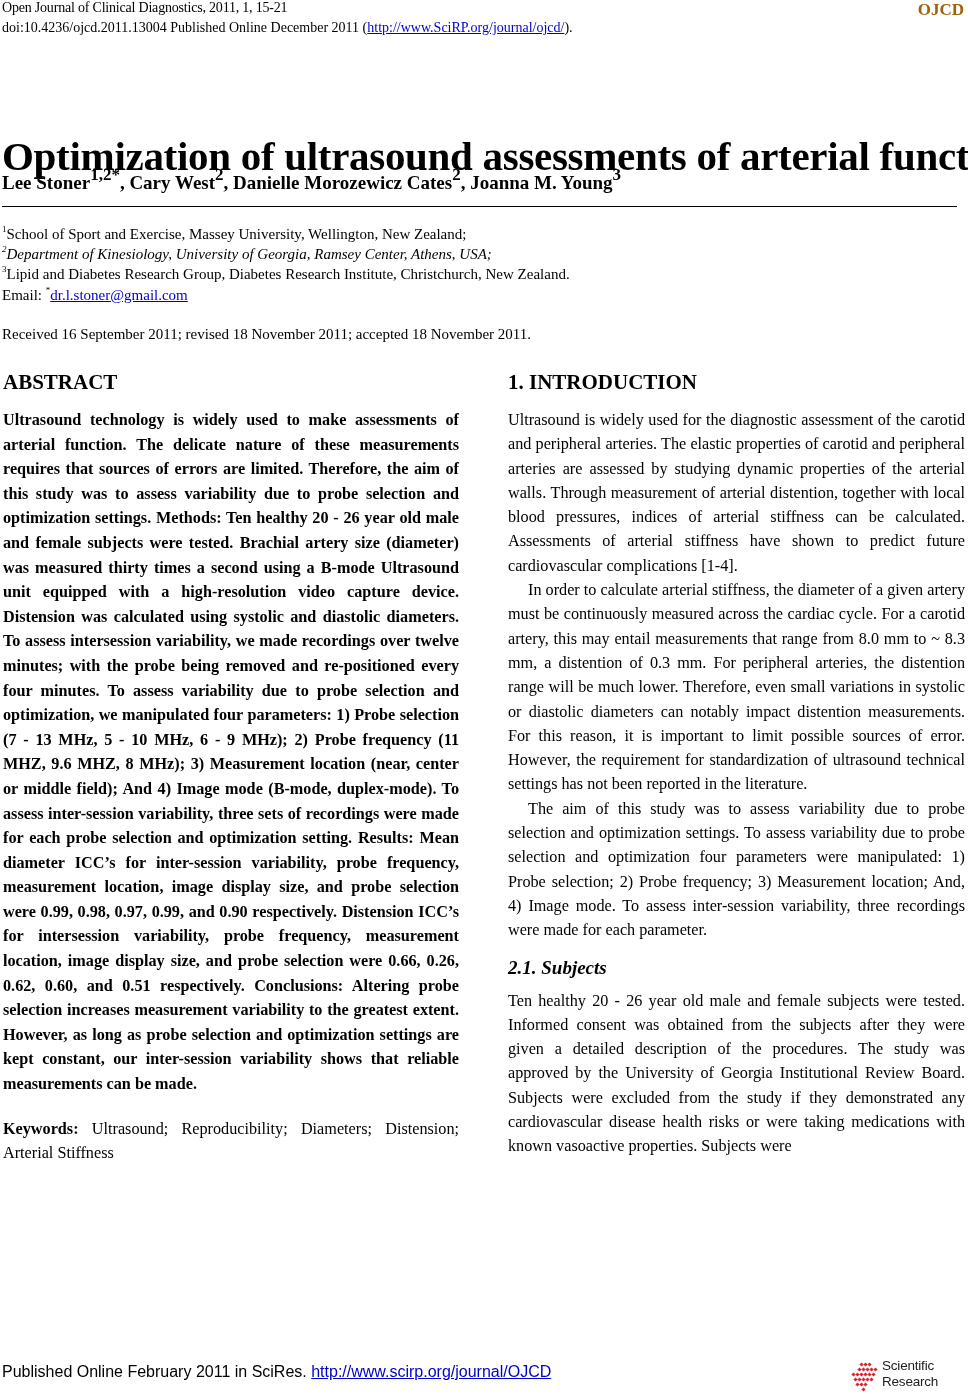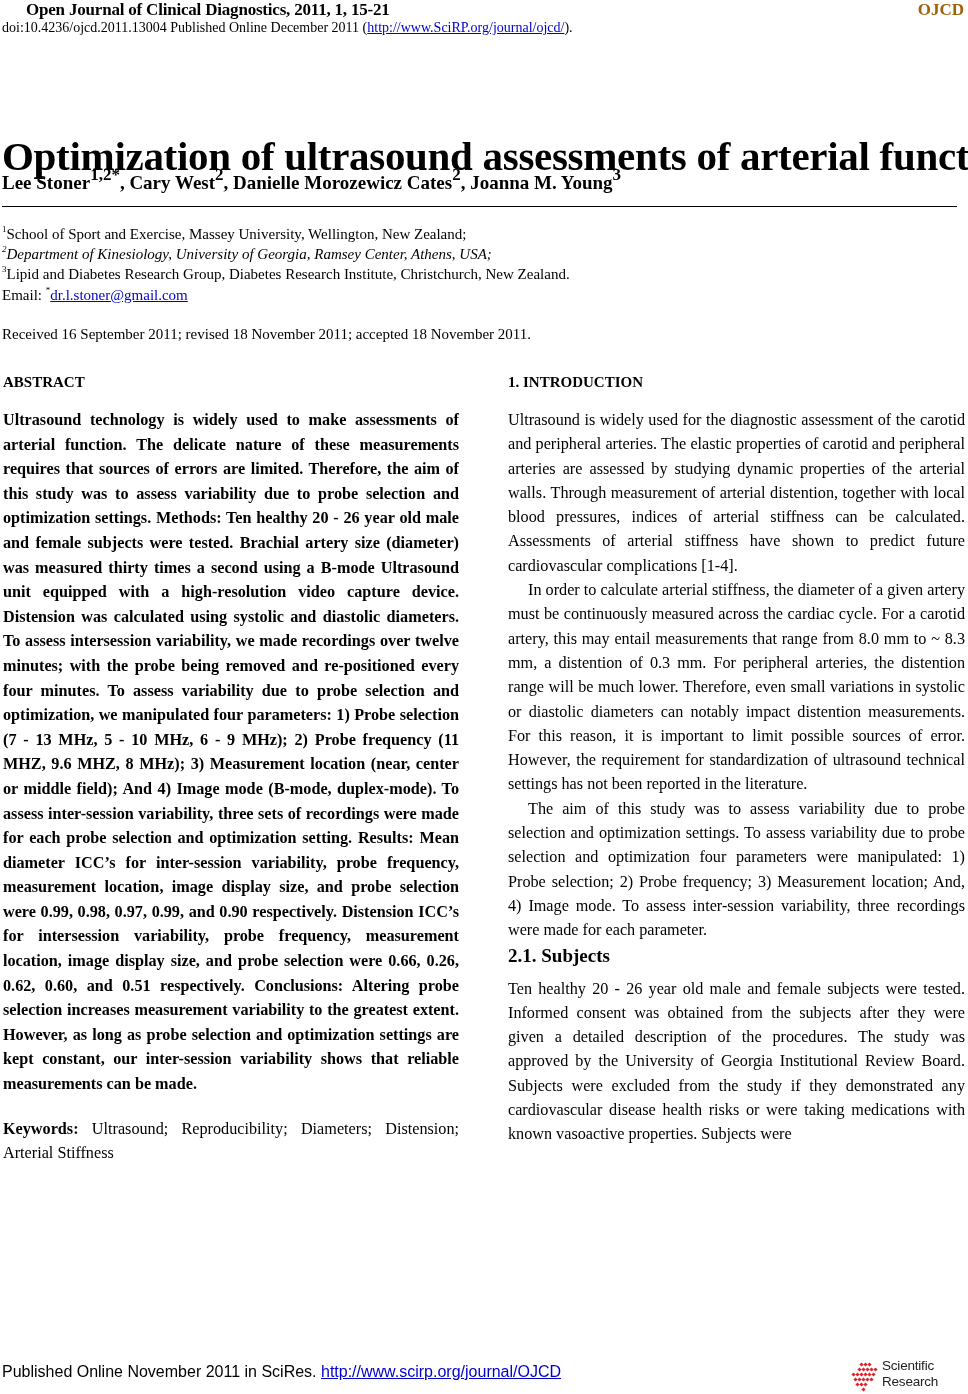--- a/index.html
+++ b/index.html
@@ -1,31 +1,31 @@
 <!DOCTYPE html>
 <html><head>
 <meta charset="utf-8">
 <style>
   html, body { margin: 0; padding: 0; background: #ffffff; }
   body { width: 968px; height: 1394px; position: relative; overflow: hidden; color: #000; font-family: "Liberation Serif", serif; }
   .abs { position: absolute; }
-  .hdr-journal { left: 2px; top: 0px; font-size: 17px; font-weight: bold; letter-spacing: -0.2px; margin-left: 24px; }
+  .hdr-journal { left: 2px; top: 0px; font-size: 14px; font-weight: normal; letter-spacing: -0.2px; }
   .hdr-abbr { right: 4px; top: 0px; font-size: 17px; font-weight: bold; color: #a16207; }
   .hdr-doi { left: 2px; top: 20px; font-size: 14px; }
   a, .link { color: #0000cc; text-decoration: underline; }
   .title { left: 2px; top: 108px; font-size: 41px; font-weight: bold; letter-spacing: -0.3px; white-space: nowrap; margin-top: 24px; }
   .authors { left: 2px; top: 172px; font-size: 19px; font-weight: bold; white-space: nowrap; }
   .authors sup { font-size: 17px; vertical-align: 9px; line-height: 0; }
   .rule { left: 2px; top: 206px; width: 955px; height: 1px; background: #000; }
   .aff { left: 2px; font-size: 15px; white-space: nowrap; line-height: 20px; }
   .aff sup { font-size: 9px; vertical-align: 7px; line-height: 0; }
   .received { left: 2px; top: 326px; font-size: 15px; white-space: nowrap; }
   .col-left { left: 3px; top: 368px; width: 456px; }
   .col-right { left: 508px; top: 368px; width: 457px; }
-  .h1 { font-size: 15px; font-weight: bold; margin: 0 0 12px 0; line-height: 28px; }
+  .h1 { font-size: 21px; font-weight: bold; margin: 0 0 12px 0; line-height: 28px; }
   .h2 { font-size: 19px; font-weight: bold; margin: 8px 0 8px 0; line-height: 26px; }
   .abstract { font-size: 16.2px; font-weight: bold; text-align: justify; line-height: 24.6px; margin: 0; }
   .keywords { font-size: 16.2px; text-align: justify; line-height: 24px; margin: 20px 0 0 0; }
   .keywords b { font-weight: bold; }
   .body-p { font-size: 16.2px; text-align: justify; line-height: 24.3px; margin: 0; }
   .indent { text-indent: 20px; }
   .footer { left: 2px; top: 1363px; font-family: "Liberation Sans", sans-serif; font-size: 16px; white-space: nowrap; }
   .logo { right: 20px; top: 1358px; width: 100px; height: 36px; }
   .logo-text { position: absolute; left: 34px; top: 0; font-family: "Liberation Sans", sans-serif; font-size: 13.5px; line-height: 16px; color: #222; letter-spacing: -0.2px; }
 </style>
@@ -57,26 +57,26 @@
   <div class="h1">ABSTRACT</div>
   <p class="abstract">Ultrasound technology is widely used to make assessments of arterial function. The delicate nature of these measurements requires that sources of errors are limited. Therefore, the aim of this study was to assess variability due to probe selection and optimization settings. Methods: Ten healthy 20 - 26 year old male and female subjects were tested. Brachial artery size (diameter) was measured thirty times a second using a B-mode Ultrasound unit equipped with a high-resolution video capture device. Distension was calculated using systolic and diastolic diameters. To assess intersession variability, we made recordings over twelve minutes; with the probe being removed and re-positioned every four minutes. To assess variability due to probe selection and optimization, we manipulated four parameters: 1) Probe selection (7 - 13 MHz, 5 - 10 MHz, 6 - 9 MHz); 2) Probe frequency (11 MHZ, 9.6 MHZ, 8 MHz); 3) Measurement location (near, center or middle field); And 4) Image mode (B-mode, duplex-mode). To assess inter-session variability, three sets of recordings were made for each probe selection and optimization setting. Results: Mean diameter ICC’s for inter-session variability, probe frequency, measurement location, image display size, and probe selection were 0.99, 0.98, 0.97, 0.99, and 0.90 respectively. Distension ICC’s for intersession variability, probe frequency, measurement location, image display size, and probe selection were 0.66, 0.26, 0.62, 0.60, and 0.51 respectively. Conclusions: Altering probe selection increases measurement variability to the greatest extent. However, as long as probe selection and optimization settings are kept constant, our inter-session variability shows that reliable measurements can be made.</p>
   <p class="keywords"><b>Keywords:</b><span> Ultrasound; Reproducibility; Diameters; Distension; Arterial Stiffness</span></p>
 </div>
 
 <div class="abs col-right">
   <div class="h1">1. INTRODUCTION</div>
   <p class="body-p">Ultrasound is widely used for the diagnostic assessment of the carotid and peripheral arteries. The elastic properties of carotid and peripheral arteries are assessed by studying dynamic properties of the arterial walls. Through measurement of arterial distention, together with local blood pressures, indices of arterial stiffness can be calculated. Assessments of arterial stiffness have shown to predict future cardiovascular complications [1-4].</p>
   <p class="body-p indent">In order to calculate arterial stiffness, the diameter of a given artery must be continuously measured across the cardiac cycle. For a carotid artery, this may entail measurements that range from 8.0 mm to ~ 8.3 mm, a distention of 0.3 mm. For peripheral arteries, the distention range will be much lower. Therefore, even small variations in systolic or diastolic diameters can notably impact distention measurements. For this reason, it is important to limit possible sources of error. However, the requirement for standardization of ultrasound technical settings has not been reported in the literature.</p>
   <p class="body-p indent">The aim of this study was to assess variability due to probe selection and optimization settings. To assess variability due to probe selection and optimization four parameters were manipulated: 1) Probe selection; 2) Probe frequency; 3) Measurement location; And, 4) Image mode. To assess inter-session variability, three recordings were made for each parameter.</p>
-  <div class="h2" style="margin:0 0 8px 0;">2.1. Subjects</div>
+  <div class="h2" style="margin:12px 0 8px 0;font-style:italic;">2.1. Subjects</div>
   <p class="body-p">Ten healthy 20 - 26 year old male and female subjects were tested. Informed consent was obtained from the subjects after they were given a detailed description of the procedures. The study was approved by the University of Georgia Institutional Review Board. Subjects were excluded from the study if they demonstrated any cardiovascular disease health risks or were taking medications with known vasoactive properties. Subjects were</p>
 </div>
 
 <div class="abs footer">
-  <span>Published Online November 2011 in SciRes. </span><a>http://www.scirp.org/journal/OJCD</a>
+  <span>Published Online February 2011 in SciRes. </span><a>http://www.scirp.org/journal/OJCD</a>
 </div>
 
 <div class="abs logo">
   <svg width="32" height="34" viewBox="0 0 32 34" style="position:absolute;left:0;top:2px;">
     <g id="logo-dots">
         <rect x="12" y="3" width="3" height="3" fill="#e0202a" transform="rotate(45 13.5 4.5)"></rect>
         <rect x="16" y="3" width="3" height="3" fill="#e0202a" transform="rotate(45 17.5 4.5)"></rect>
         <rect x="20" y="3" width="3" height="3" fill="#e0202a" transform="rotate(45 21.5 4.5)"></rect>
         <rect x="10" y="8" width="3" height="3" fill="#e0202a" transform="rotate(45 11.5 9.5)"></rect>
         <rect x="14" y="8" width="3" height="3" fill="#e0202a" transform="rotate(45 15.5 9.5)"></rect>

